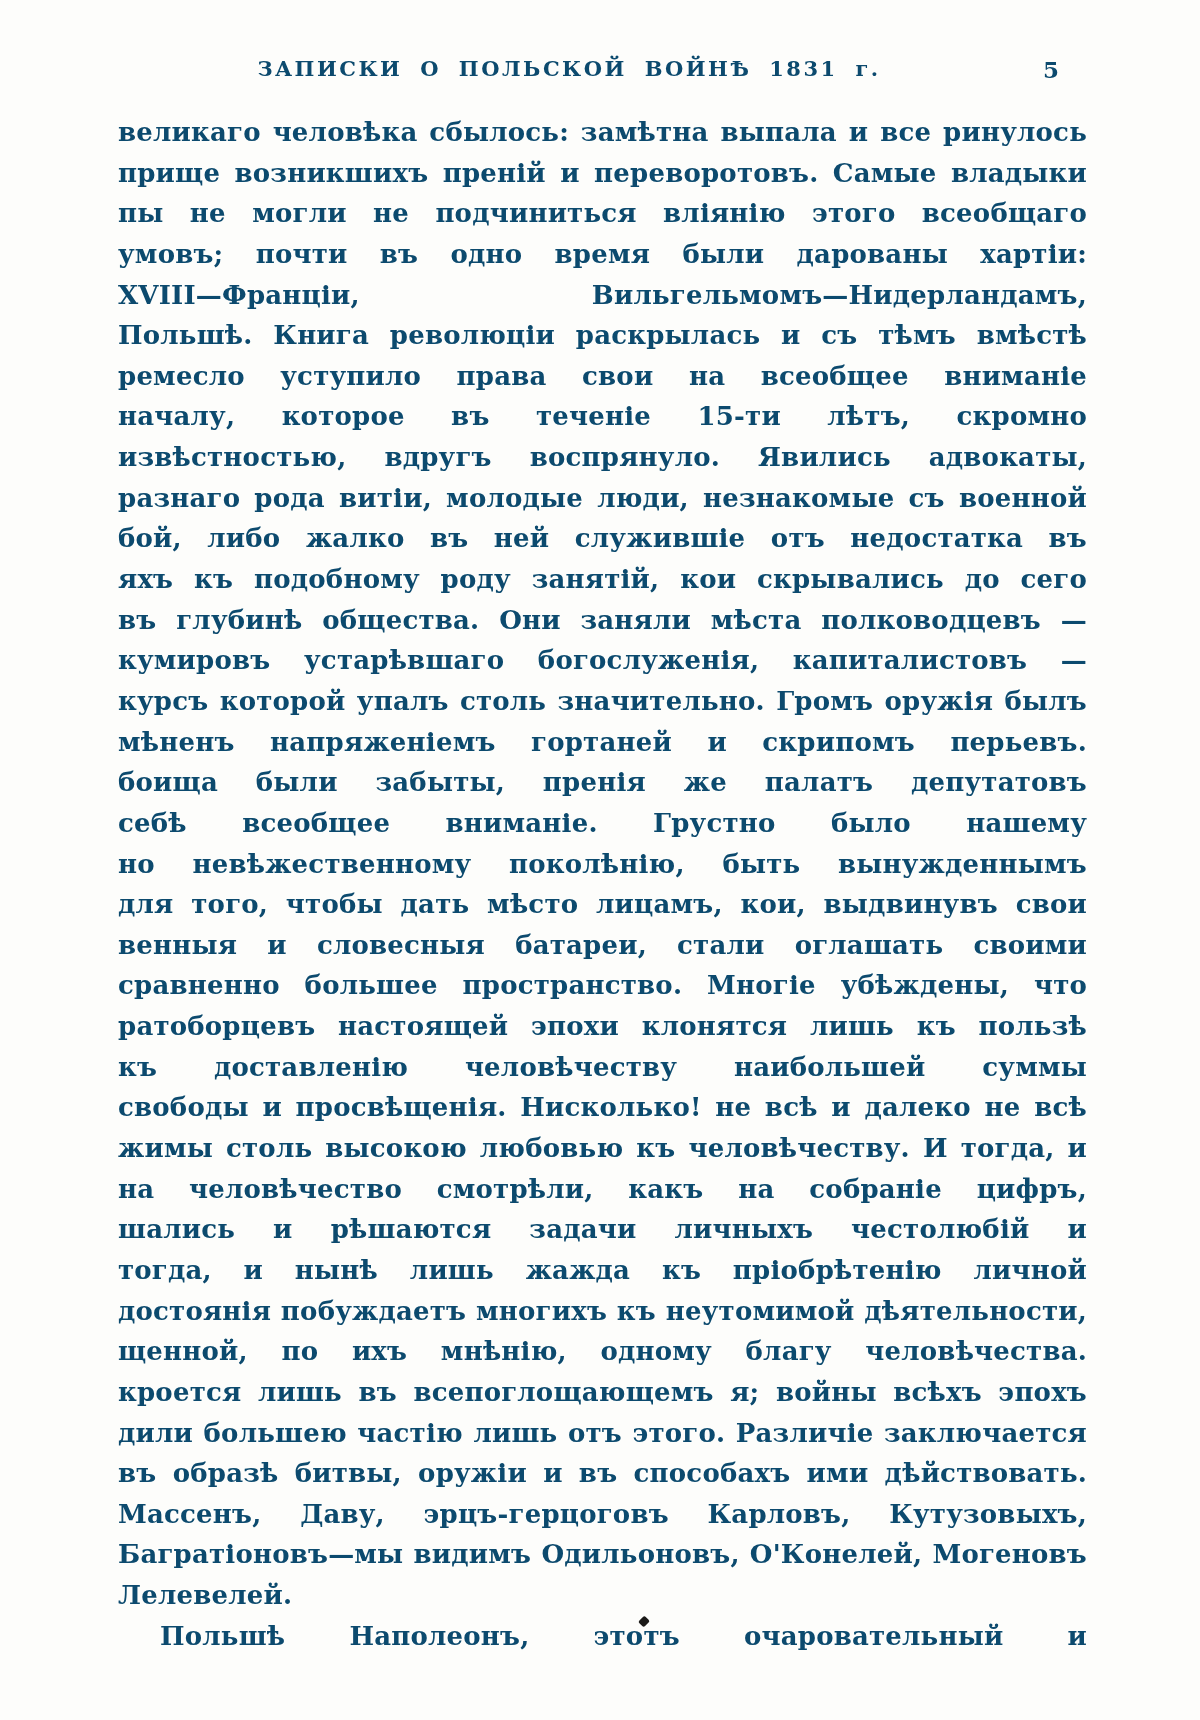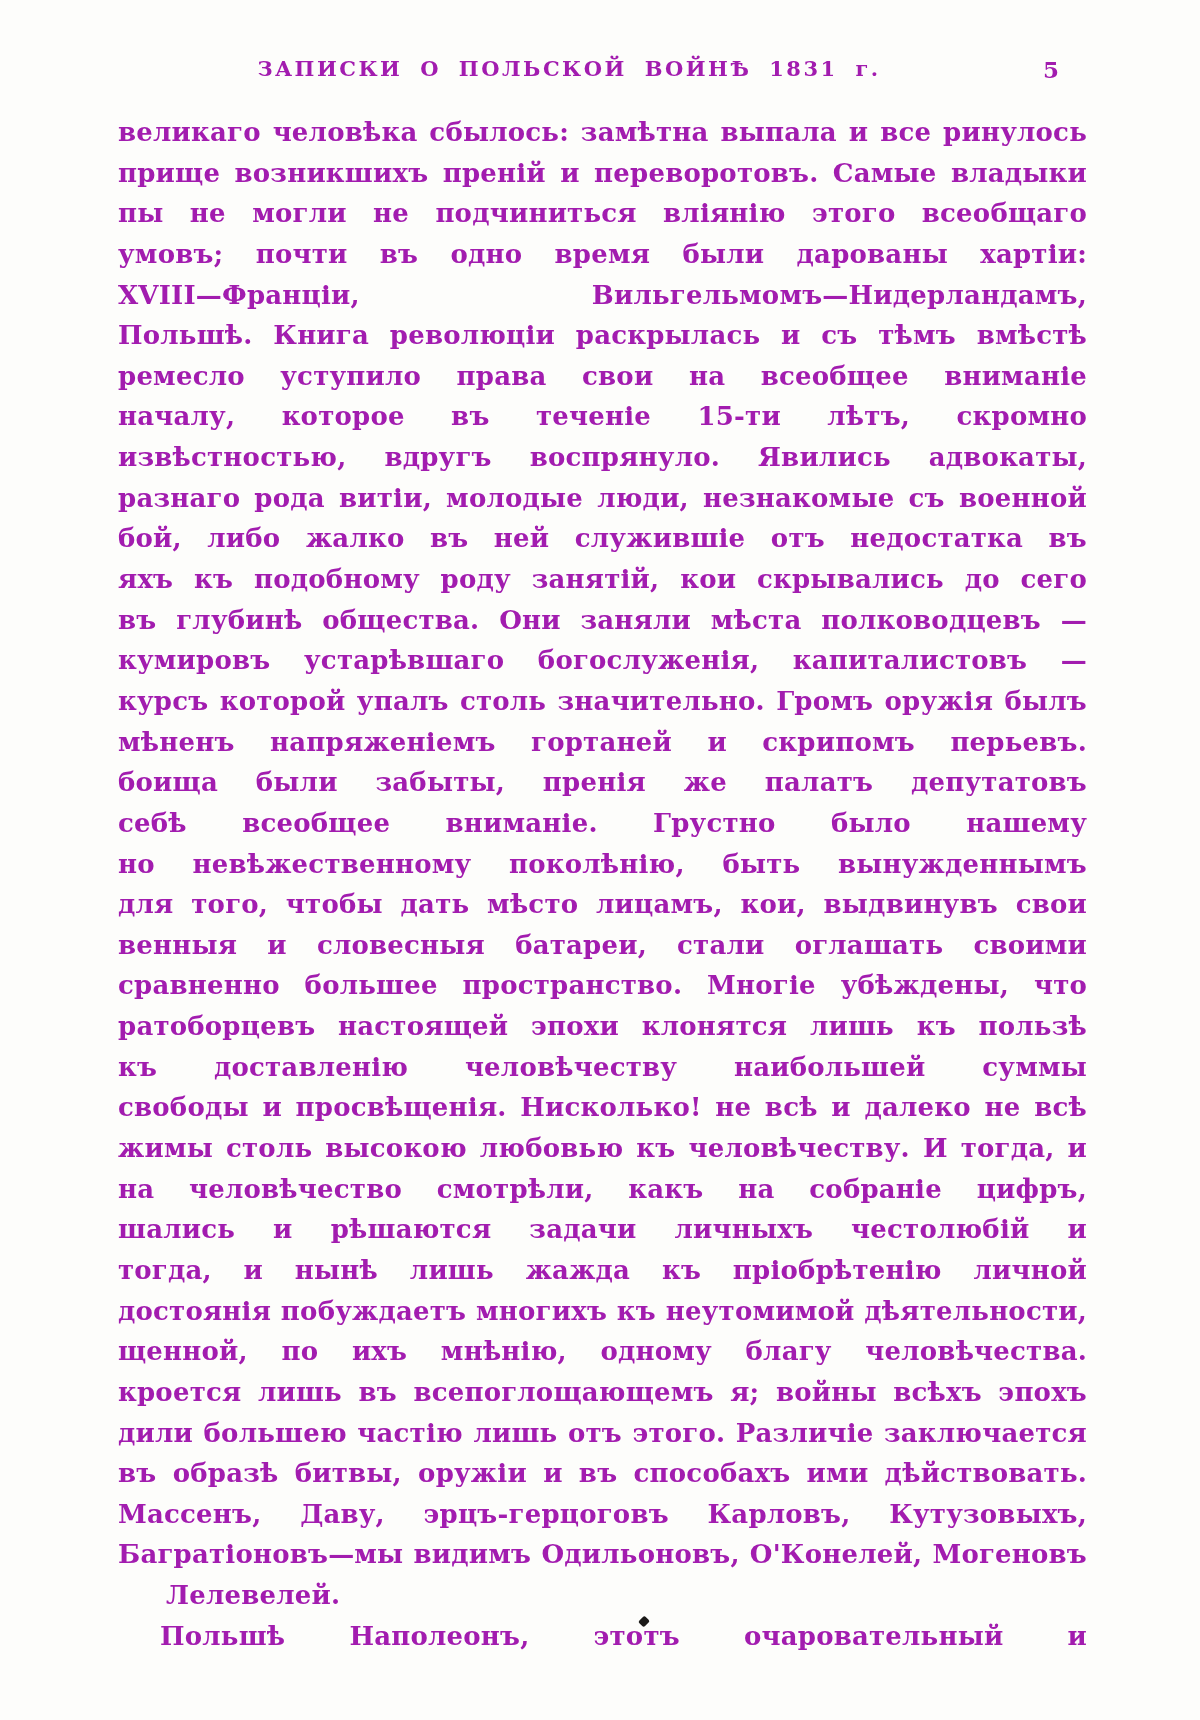--- a/index.html
+++ b/index.html
@@ -6,21 +6,21 @@
   html, body {
     margin: 0;
     padding: 0;
     background: #ffffff;
   }
   .page {
     position: relative;
     width: 1200px;
     height: 1720px;
     background: #fdfdfb;
-    color: #a21caf;
+    color: #0c4a6e;
     font-family: "DejaVu Serif", "Liberation Serif", serif;
     overflow: hidden;
   }
   .running-head {
     position: absolute;
     top: 56px;
     left: 118px;
     width: 969px;
     height: 32px;
   }
@@ -55,21 +55,20 @@
     font-weight: bold;
     letter-spacing: 0.2px;
     text-align: justify;
     text-align-last: justify;
     overflow: hidden;
     white-space: normal;
   }
   .line.nojust {
     text-align: center;
     text-align-last: left;
-    margin-left: 48px;
   }
   .line.indent {
     text-indent: 42px;
   }
   .ink-spot {
     position: absolute;
     left: 640px;
     top: 1617px;
     width: 8px;
     height: 9px;

